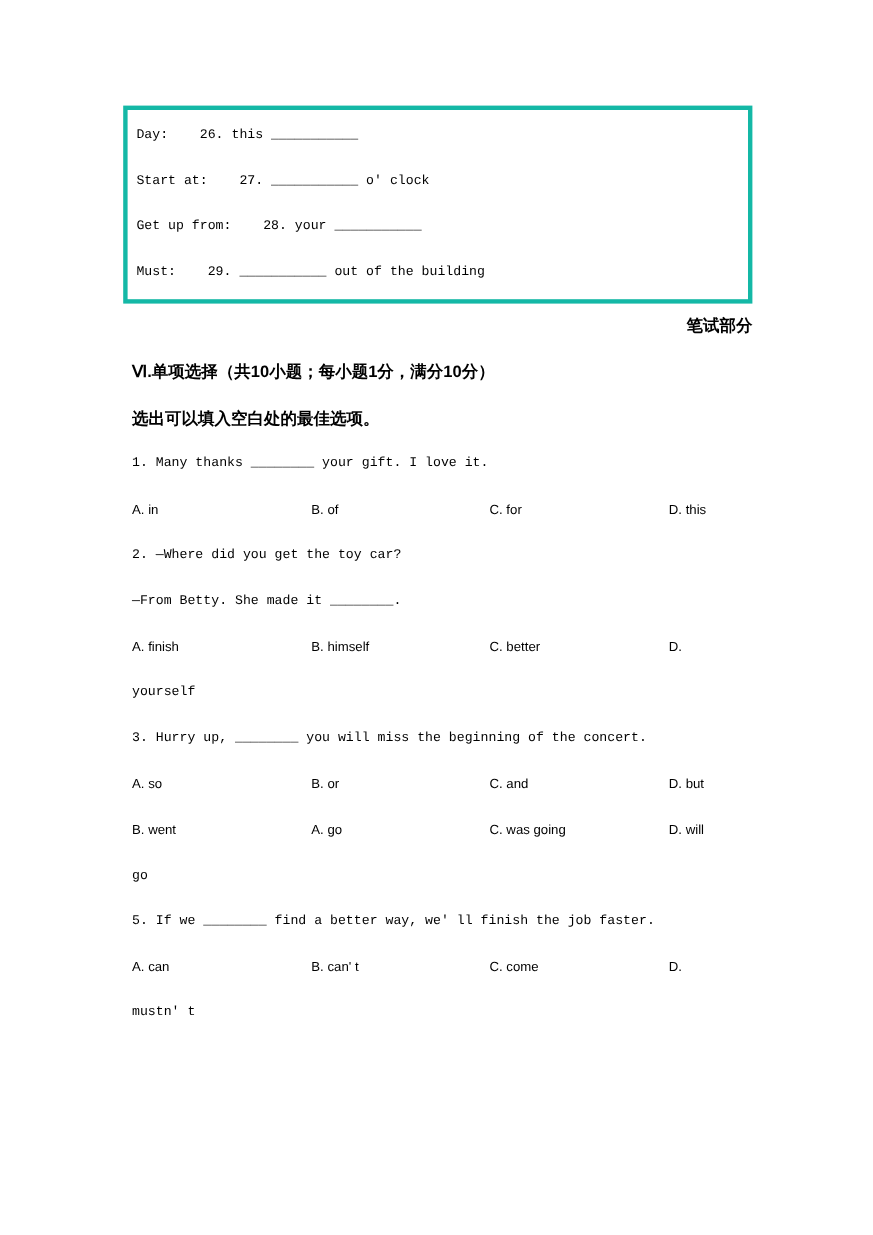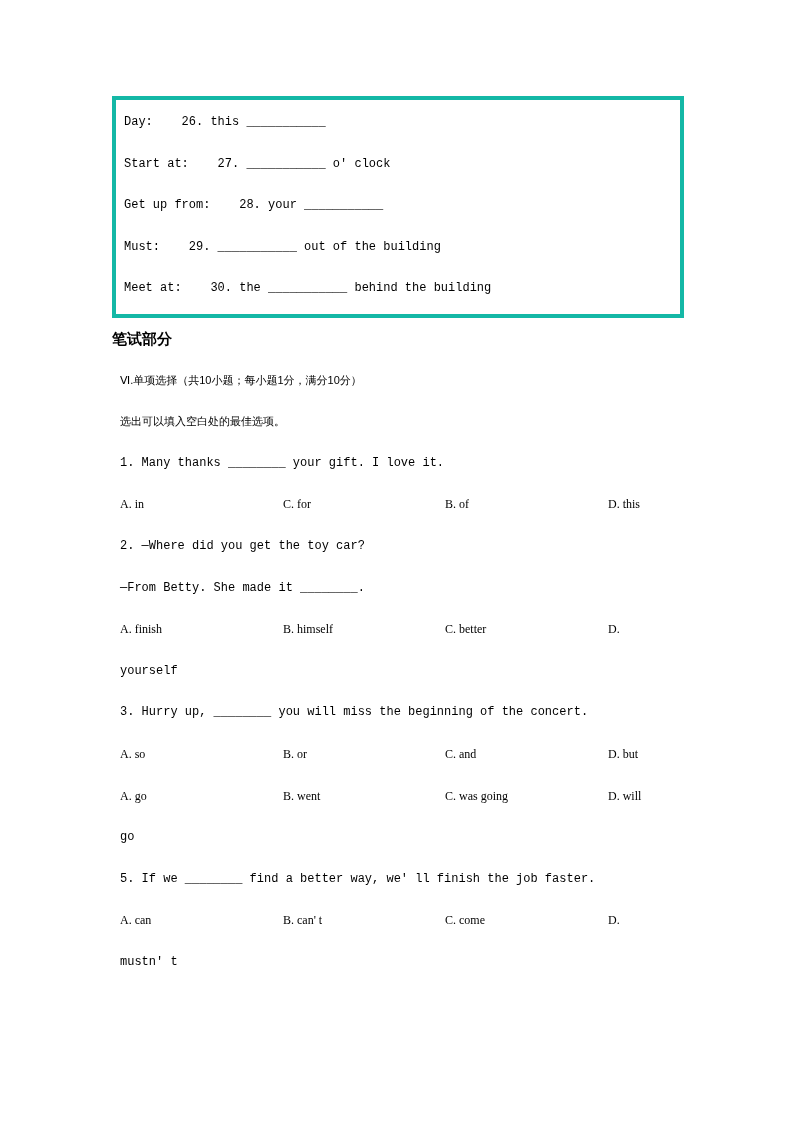--- a/index.html
+++ b/index.html
@@ -28,65 +28,64 @@
   }
   .answer-box {
     border: 4px solid #14b8a6;
     padding: 2px 0 4px 0;
   }
   .center-title {
     font-family: "Liberation Sans", sans-serif;
     font-weight: 700;
     font-size: 15px;
     line-height: 41.6px;
-    text-align: left;
+    text-align: right;
     white-space: pre;
   }
   .cjk-heading {
     font-family: "Liberation Sans", sans-serif;
-    font-weight: 400;
-    font-size: 11px;
+    font-weight: 700;
+    font-size: 15px;
     line-height: 41.6px;
     padding-left: 8px;
     white-space: pre;
   }
   .options {
     display: grid;
     grid-template-columns: 163px 162px 163px 1fr;
     padding-left: 8px;
-    font-family: Liberation Serif, serif;
+    font-family: Liberation Sans, sans-serif;
     font-size: 12px;
     line-height: 41.6px;
     white-space: pre;
   }
 </style>
 </head>
 <body>
 
 <div class="content">
 
   <div class="answer-box">
     <div class="line">Day:    26. this ___________</div>
     <div class="line">Start at:    27. ___________ o' clock</div>
     <div class="line">Get up from:    28. your ___________</div>
     <div class="line">Must:    29. ___________ out of the building</div>
-    <div class="line">Meet at:    30. the ___________ behind the building</div>
   </div>
 
   <div class="center-title">笔试部分</div>
 
   <div class="cjk-heading">Ⅵ.单项选择（共10小题；每小题1分，满分10分）</div>
   <div class="cjk-heading">选出可以填入空白处的最佳选项。</div>
 
   <div>
     <div class="line">1. Many thanks ________ your gift. I love it.</div>
     <div class="options">
       <span>A. in</span>
+      <span>B. of</span>
       <span>C. for</span>
-      <span>B. of</span>
       <span>D. this</span>
     </div>
   </div>
 
   <div>
     <div class="line">2. —Where did you get the toy car?</div>
     <div class="line">—From Betty. She made it ________.</div>
     <div class="options">
       <span>A. finish</span>
       <span>B. himself</span>
@@ -101,22 +100,22 @@
     <div class="options">
       <span>A. so</span>
       <span>B. or</span>
       <span>C. and</span>
       <span>D. but</span>
     </div>
   </div>
 
   <div>
     <div class="options">
+      <span>B. went</span>
       <span>A. go</span>
-      <span>B. went</span>
       <span>C. was going</span>
       <span>D. will</span>
     </div>
     <div class="line">go</div>
   </div>
 
   <div>
     <div class="line">5. If we ________ find a better way, we' ll finish the job faster.</div>
     <div class="options">
       <span>A. can</span>

